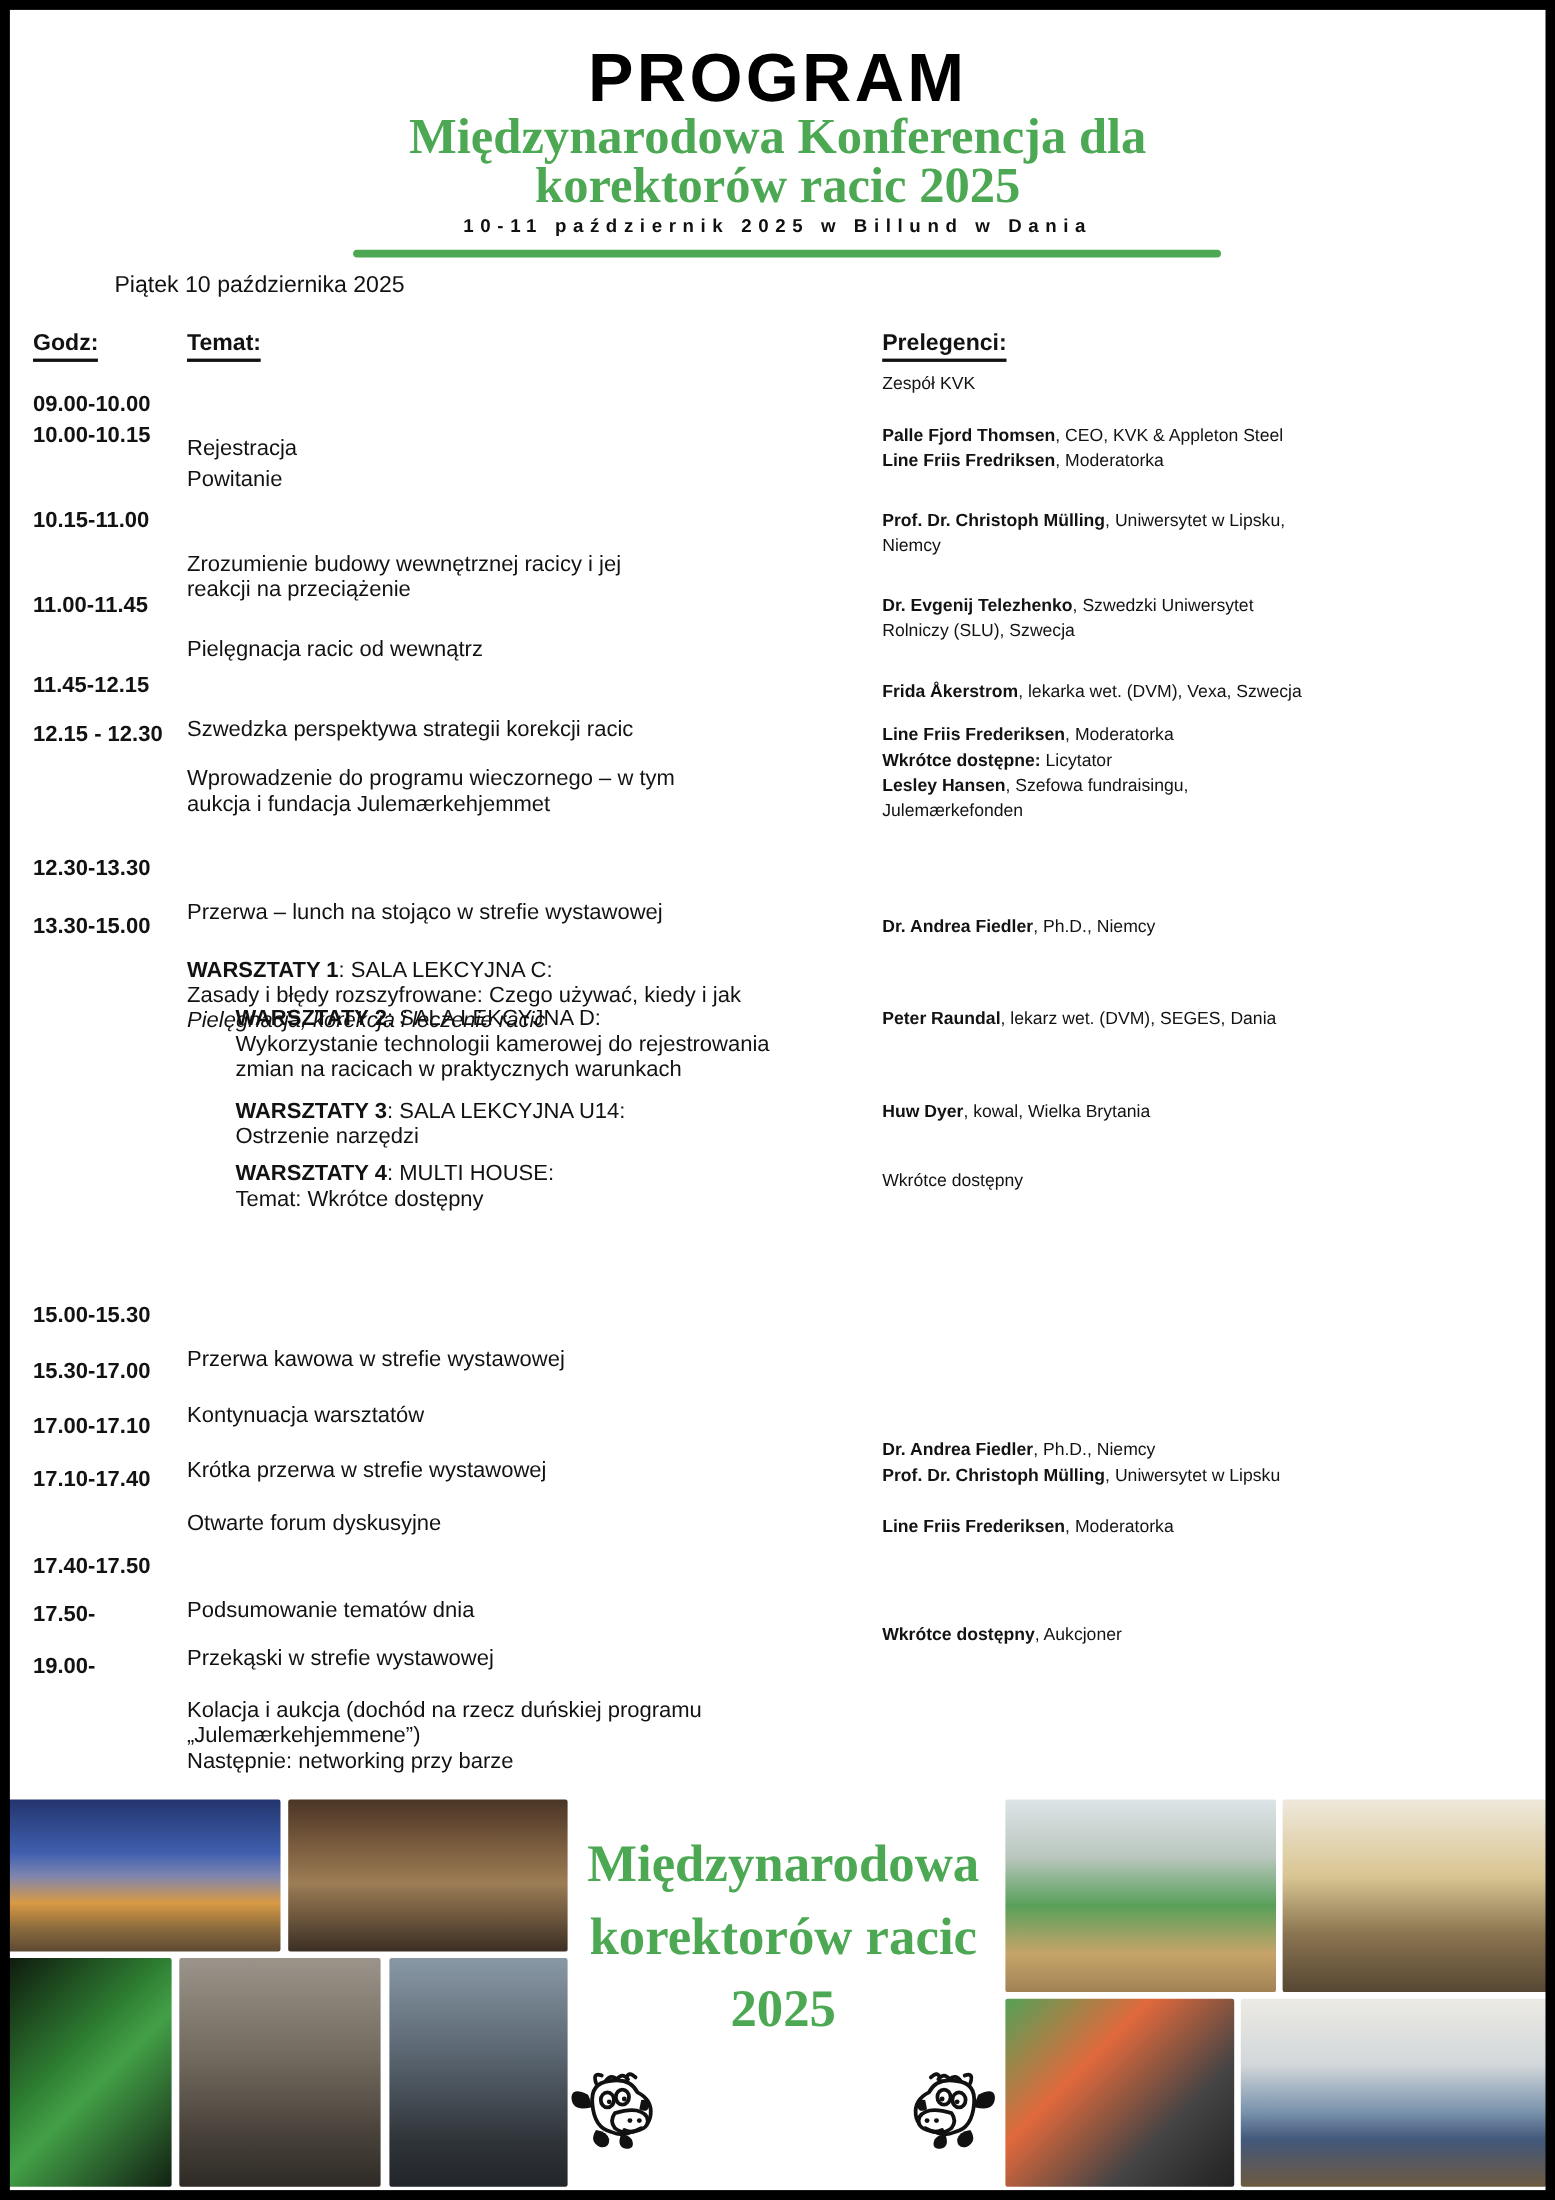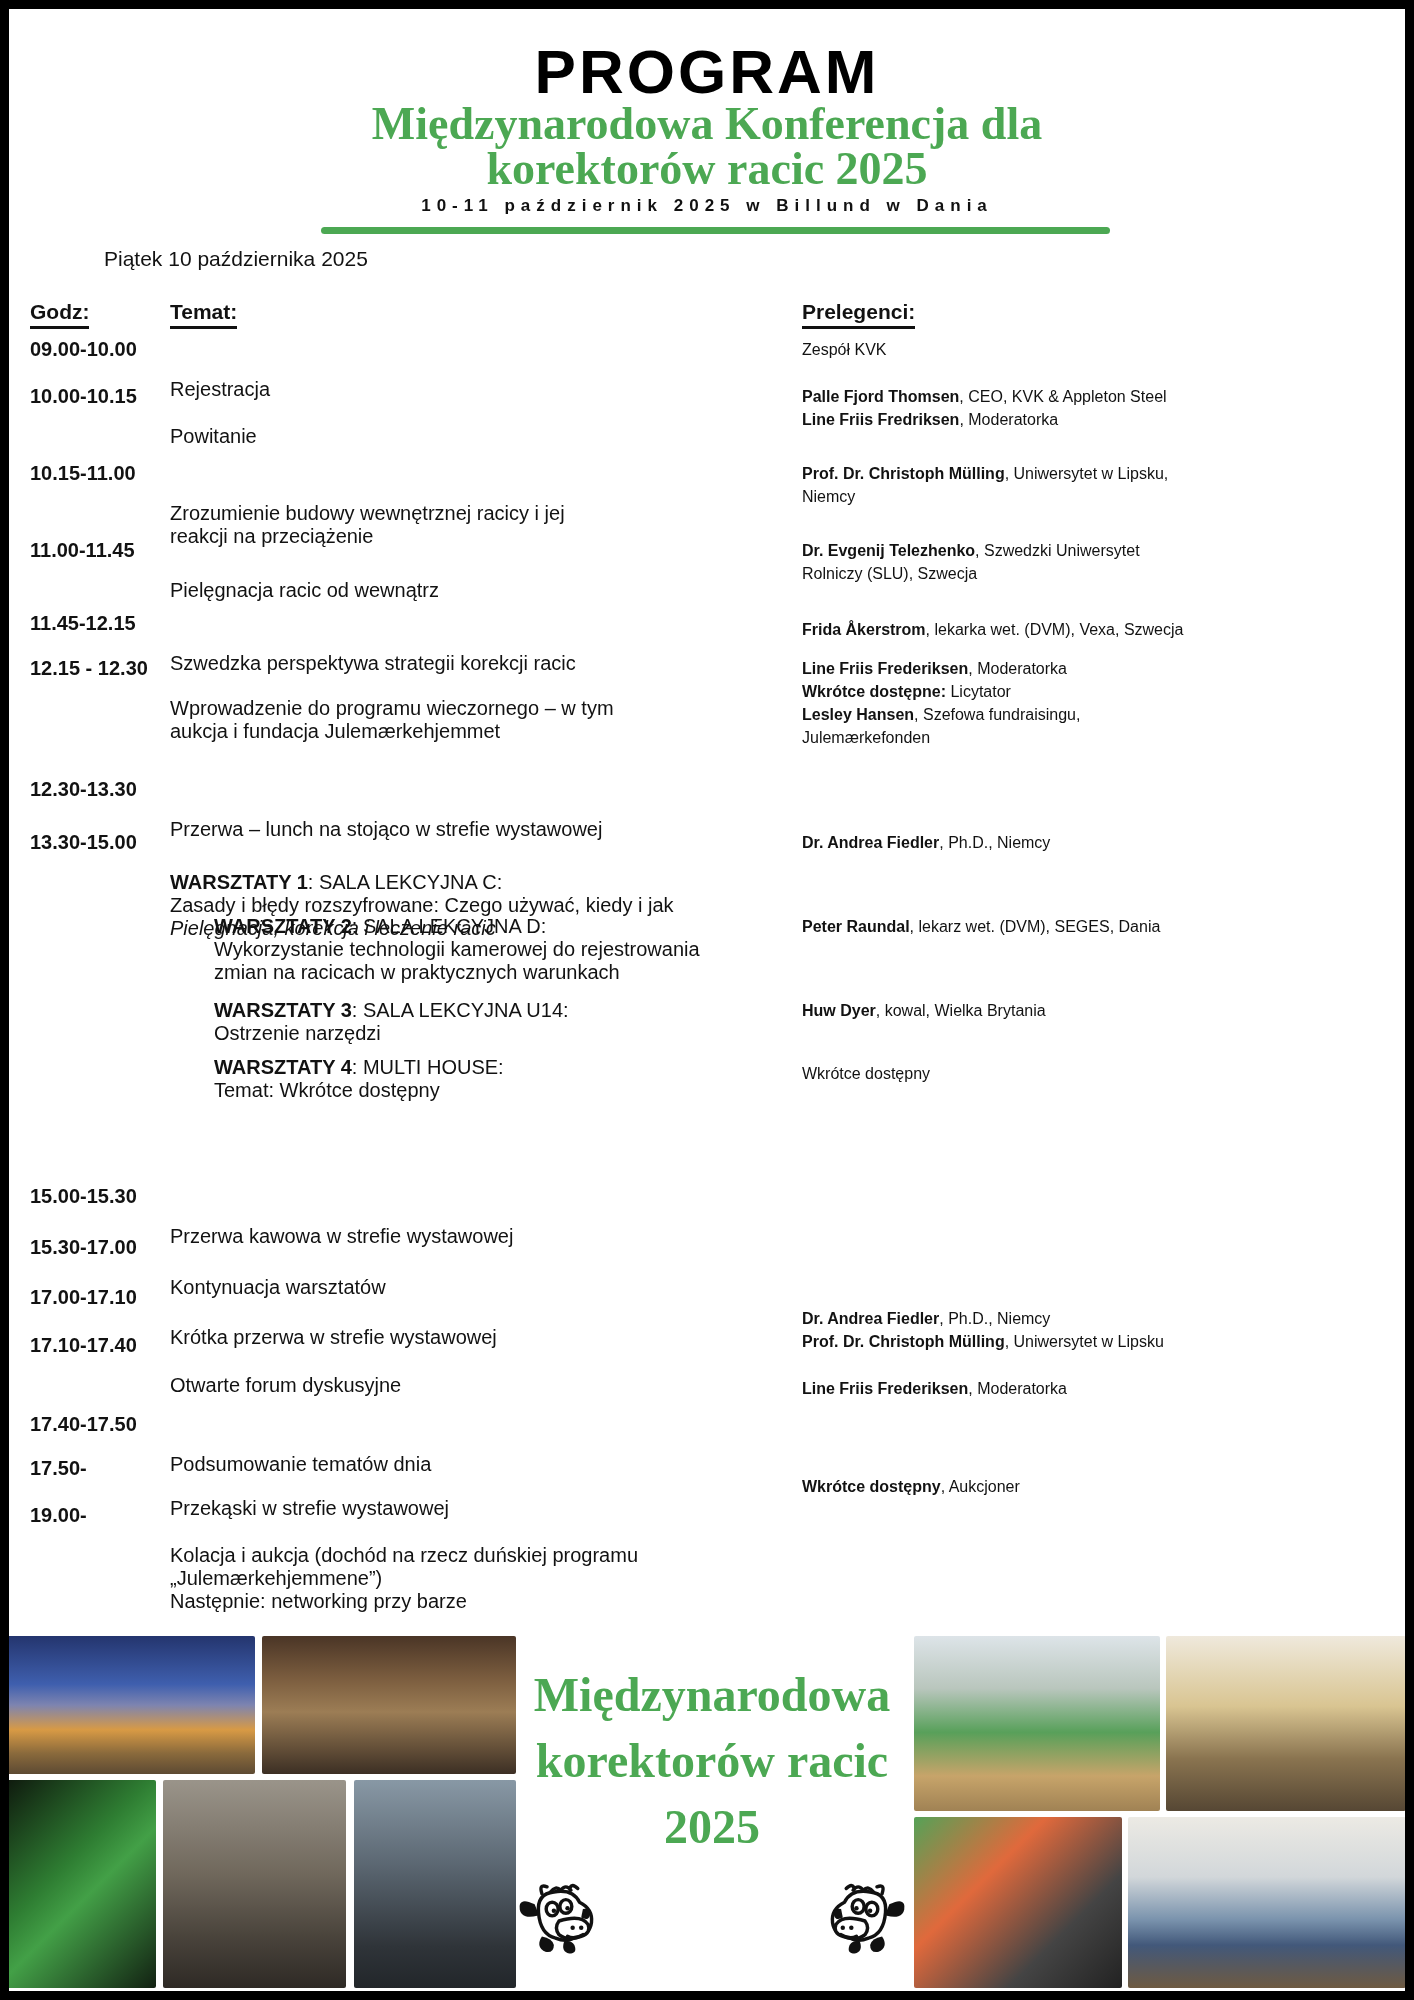--- a/index.html
+++ b/index.html
@@ -50,21 +50,21 @@
   <div class="abs subtitle sub1">Międzynarodowa Konferencja dla</div>
   <div class="abs subtitle sub2">korektorów racic 2025</div>
   <div class="abs dateline">10-11 październik 2025 w Billund w Dania</div>
   <div class="abs divider"></div>
   <div class="abs dayheader">Piątek 10 października 2025</div>
 
   <span class="abs colhead ch-time">Godz:</span>
   <span class="abs colhead ch-topic">Temat:</span>
   <span class="abs colhead ch-spk">Prelegenci:</span>
 
-  <div class="abs row" style="top:338px">
+  <div class="abs row" style="top:357px">
     <span class="time">09.00-10.00</span><div class="topic"><span class="tl">Rejestracja</span></div>
   </div>
   <div class="abs row" style="top:385px">
     <span class="time">10.00-10.15</span><div class="topic"><span class="tl">Powitanie</span></div>
   </div>
   <div class="abs row" style="top:462px">
     <span class="time">10.15-11.00</span><div class="topic">
       <span class="tl">Zrozumienie budowy wewnętrznej racicy i jej</span>
       <span class="tl">reakcji na przeciążenie</span>
     </div>

